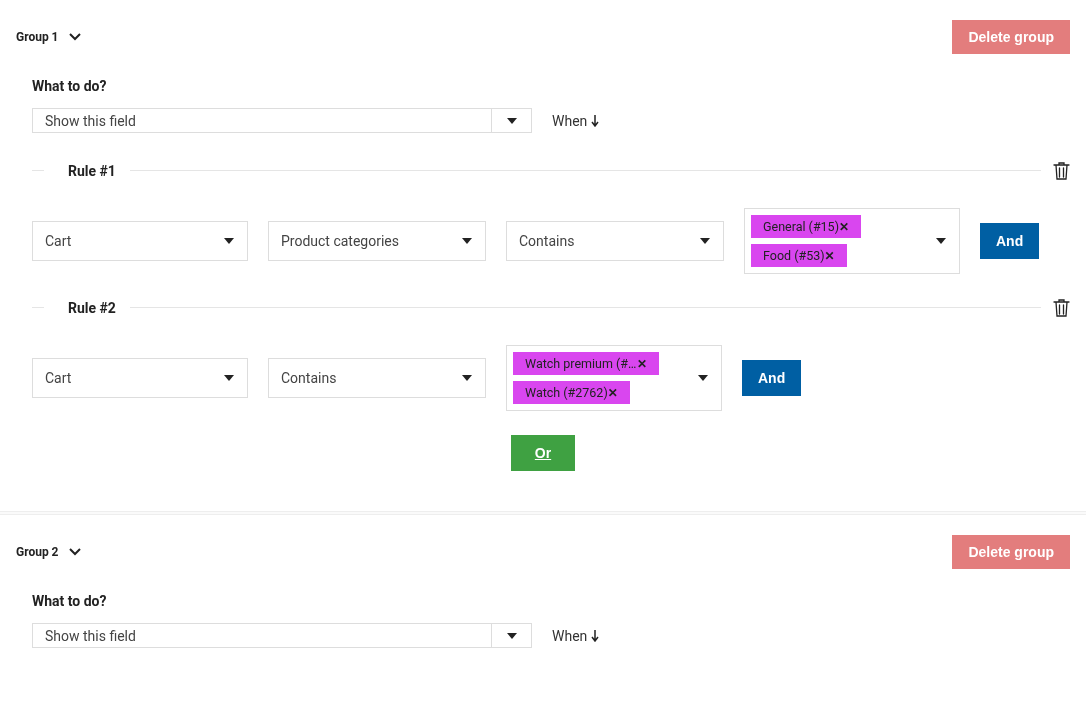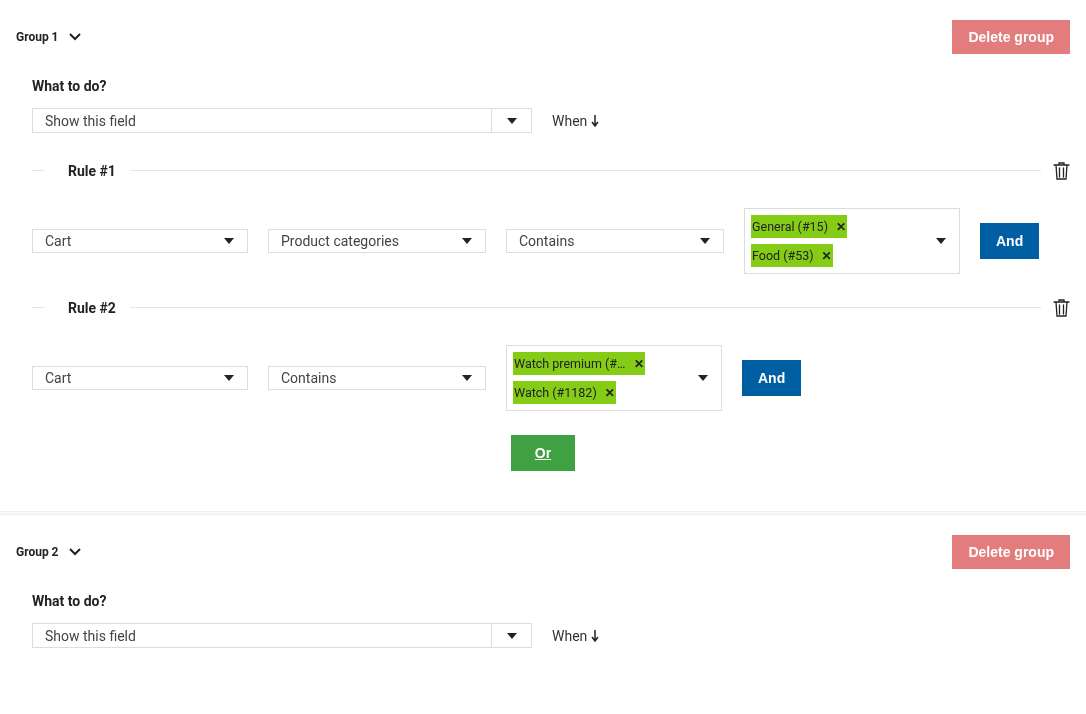--- a/index.html
+++ b/index.html
@@ -124,21 +124,21 @@
     }
     .sel-scope { width: 216px; }
     .sel-field { width: 218px; }
     .sel-op { width: 218px; }
     .sel-tags { width: 216px; flex-shrink: 0; }
     .sel-scope, .sel-field, .sel-op {
       border: 1px solid #ddd;
       display: flex;
       align-items: center;
       justify-content: space-between;
-      height: 24px;
+      height: 40px;
       background: #fff;
       cursor: pointer;
     }
     .sel-tags {
       border: 1px solid #ddd;
       display: flex;
       align-items: stretch;
       background: #fff;
       cursor: pointer;
     }
@@ -156,25 +156,24 @@
       flex: 1;
       padding: 6px;
       display: flex;
       flex-direction: column;
       gap: 6px;
       align-items: flex-start;
     }
     .tag {
       display: inline-flex;
       align-items: center;
-      background: #84cc16;
-      padding: 4px 1px;
+      background: #d946ef;
+      padding: 4px 12px;
       font-size: 12.5px;
       color: #222;
-      gap: 8px;
       max-width: 100%;
     }
     .tag .tag-text {
       white-space: nowrap;
       overflow: hidden;
       text-overflow: ellipsis;
       max-width: 112px;
     }
     .tag .tag-remove {
       font-weight: 900;
@@ -339,21 +338,21 @@
             </svg>
         </span>
       </div>
       <div class="sel-tags">
         <div class="tags-wrap">
           <span class="tag">
             <span class="tag-text">Watch premium (#...</span>
             <span class="tag-remove">✕</span>
           </span>
           <span class="tag">
-            <span class="tag-text">Watch (#1182)</span>
+            <span class="tag-text">Watch (#2762)</span>
             <span class="tag-remove">✕</span>
           </span>
         </div>
         <span class="tags-caret">
           <svg width="10" height="6" viewBox="0 0 10 6">
               <path d="M0 0l5 6 5-6z" fill="#222"></path>
             </svg>
         </span>
       </div>
       <button class="and-btn">And</button>

